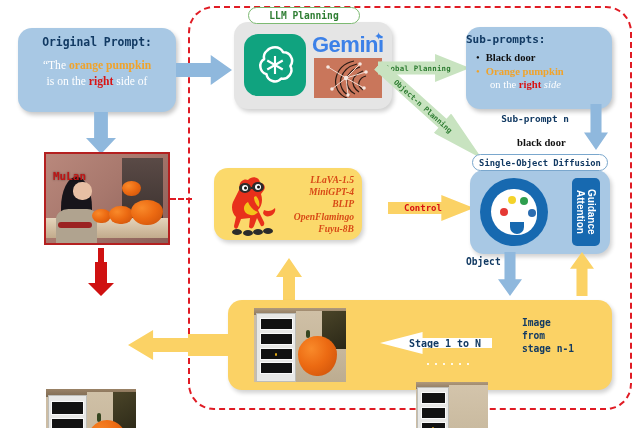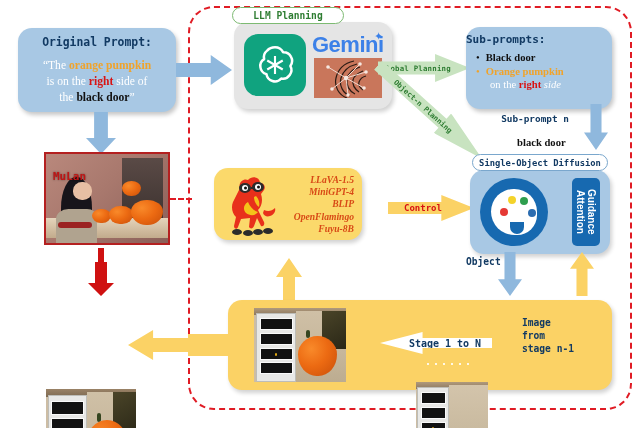--- a/index.html
+++ b/index.html
@@ -115,23 +115,20 @@
   <div class="abs" id="pipeline-border"></div>
 
   <div class="abs bluecard" style="left:18px;top:28px;width:158px;height:84px;">
     <div class="mono abs" style="left:0;top:7px;width:100%;text-align:center;font-size:11.4px;font-weight:bold;color:#123a63;">Original Prompt:</div>
     <div class="serif abs" style="left:0;top:30px;width:100%;text-align:center;font-size:11.6px;line-height:16px;">
       <div>
         <span style="color:#ffffff;">“The </span><span style="color:#f0a32a;font-weight:bold;">orange pumpkin</span>
       </div>
       <div>
         <span style="color:#ffffff;">is on the </span><span style="color:#d81313;font-weight:bold;">right</span><span style="color:#ffffff;"> side of</span>
-      </div>
-      <div>
-        <span style="color:#ffffff;">the </span><span style="color:#111111;font-weight:bold;">black door</span><span style="color:#ffffff;">”</span>
       </div>
     </div>
   </div>
 
   <div class="abs arrow-r arr-blue" style="left:176px;top:55px;width:56px;height:30px;"></div>
 
   <div class="abs arrow-d arr-blue" style="left:86px;top:112px;width:30px;height:42px;"></div>
 
   <div class="abs imgframe mulanpic" style="left:44px;top:152px;width:126px;height:93px;border:2.5px solid #b42020;">
     <div class="mdoor"></div>
@@ -187,21 +184,21 @@
           <circle cx="18" cy="31" r="1.8"></circle>
             <circle cx="46" cy="6" r="1.8"></circle>
           <circle cx="52" cy="14" r="1.8"></circle>
             <circle cx="50" cy="30" r="1.8"></circle>
           <circle cx="34" cy="37" r="1.8"></circle>
         </g>
       </svg>
     </div>
   </div>
 
-  <div class="abs pill mono" style="left:232px;top:7px;width:112px;height:17px;border:1.4px solid #7dba72;font-size:9.6px;font-weight:bold;color:#2e7d32;">LLM Planning</div>
+  <div class="abs pill mono" style="left:248px;top:7px;width:112px;height:17px;border:1.4px solid #7dba72;font-size:9.6px;font-weight:bold;color:#2e7d32;">LLM Planning</div>
 
   <div class="abs arrow-r arr-green arrlabel mono" style="left:378px;top:54px;width:92px;height:28px;font-size:7.4px;color:#2e7d32;letter-spacing:.2px;padding-right:16px;box-sizing:border-box;">Global Planning</div>
 
   <div class="abs" style="left:368px;top:75px;width:130px;height:108px;">
     <div style="position:absolute;left:-8px;top:24px;width:140px;height:26px;transform:rotate(42deg);transform-origin:50% 50%;">
       <div class="arrow-r arr-green arrlabel mono" style="width:100%;height:100%;font-size:7.4px;color:#2e7d32;padding-right:18px;box-sizing:border-box;">Object-n Planning</div>
     </div>
   </div>
 
   <div class="abs bluecard" style="left:466px;top:27px;width:146px;height:82px;">

